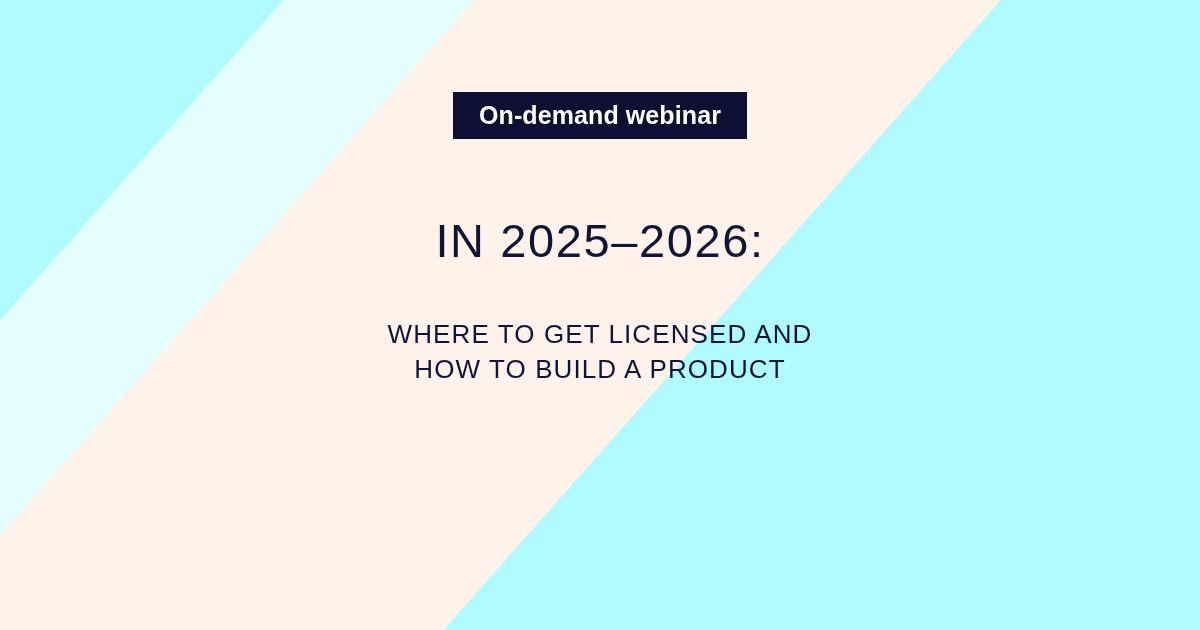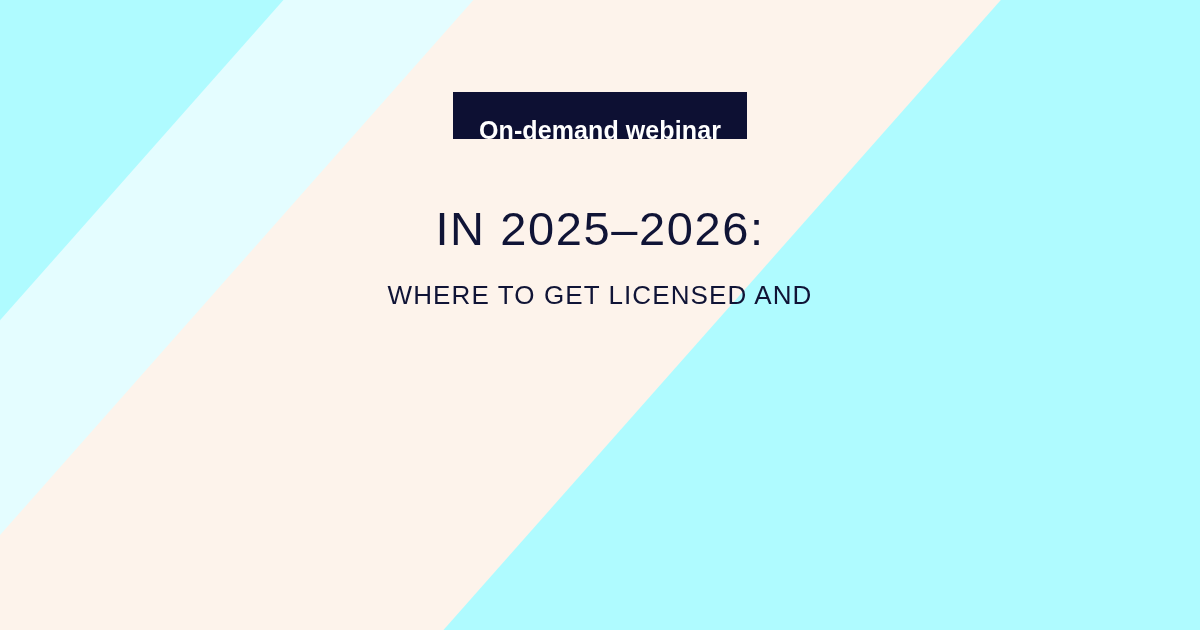--- a/index.html
+++ b/index.html
@@ -56,21 +56,21 @@
     flex-direction: column;
     align-items: center;
   }
 
   .badge {
     margin-top: 92px;
     background: #0D1033;
     color: #FFFFFF;
     height: 47px;
     line-height: 47px;
-    padding: 15px 26px;
+    padding: 0 26px;
     font-size: 25px;
     font-weight: 600;
     letter-spacing: 0.1px;
     white-space: nowrap;
     box-sizing: border-box;
     text-align: center;
   }
 
   .headline {
     margin-top: 66px;
@@ -92,24 +92,25 @@
     letter-spacing: 0.6px;
     text-transform: uppercase;
     margin-top: 10px;
   }
 
   .hl-line3 {
     font-size: 47px;
     font-weight: 300;
     letter-spacing: 1.6px;
     text-transform: uppercase;
+    margin-top: 12px;
   }
 
   .subtitle {
-    margin-top: 26px;
+    margin-top: 53px;
     text-align: center;
     color: #101436;
     font-size: 26px;
     font-weight: 300;
     letter-spacing: 1.1px;
     line-height: 1.36;
     text-transform: uppercase;
   }
 
   .sub-line {
@@ -129,16 +130,17 @@
   <div class="content">
 
     <div class="badge">On-demand webinar</div>
 
     <div class="headline">
       <div class="hl-line3">IN 2025–2026:</div>
     </div>
 
     <div class="subtitle">
       <span class="sub-line">WHERE TO GET LICENSED AND</span>
+      <span class="sub-line">HOW TO BUILD A PRODUCT</span>
     </div>
 
   </div>
 </div>
 
 </body></html>

